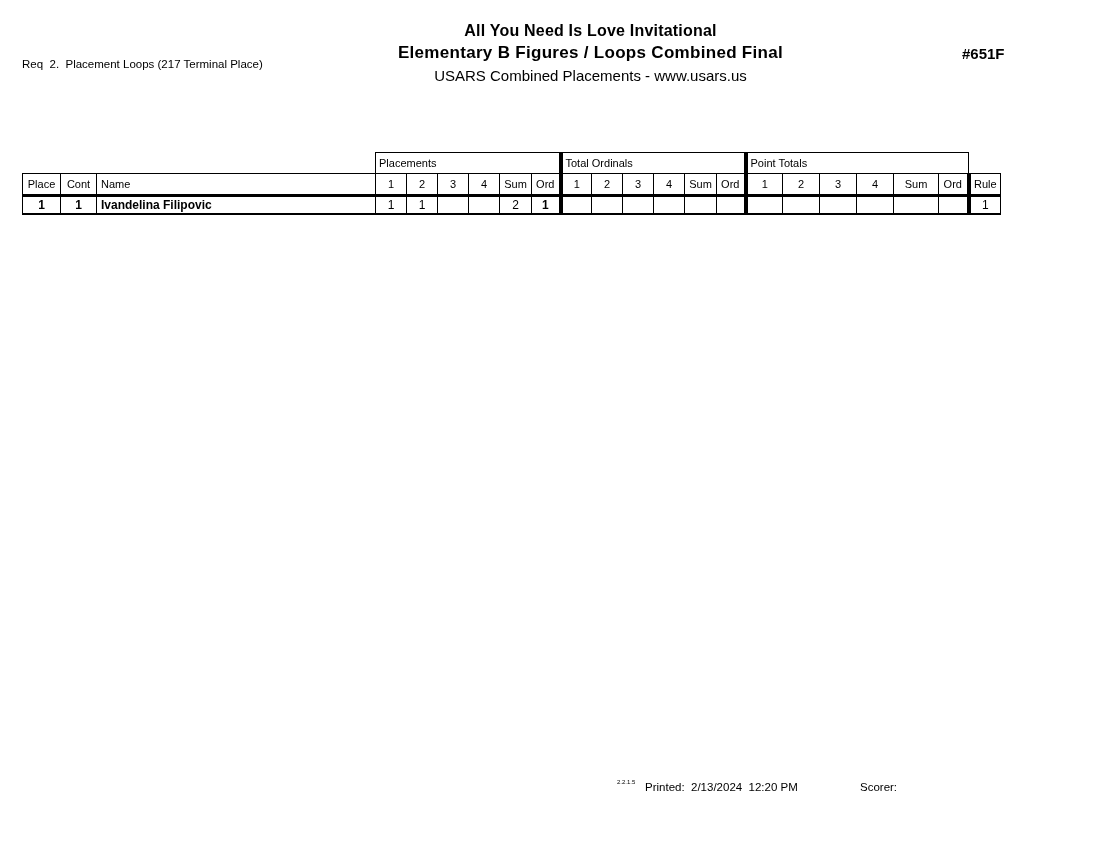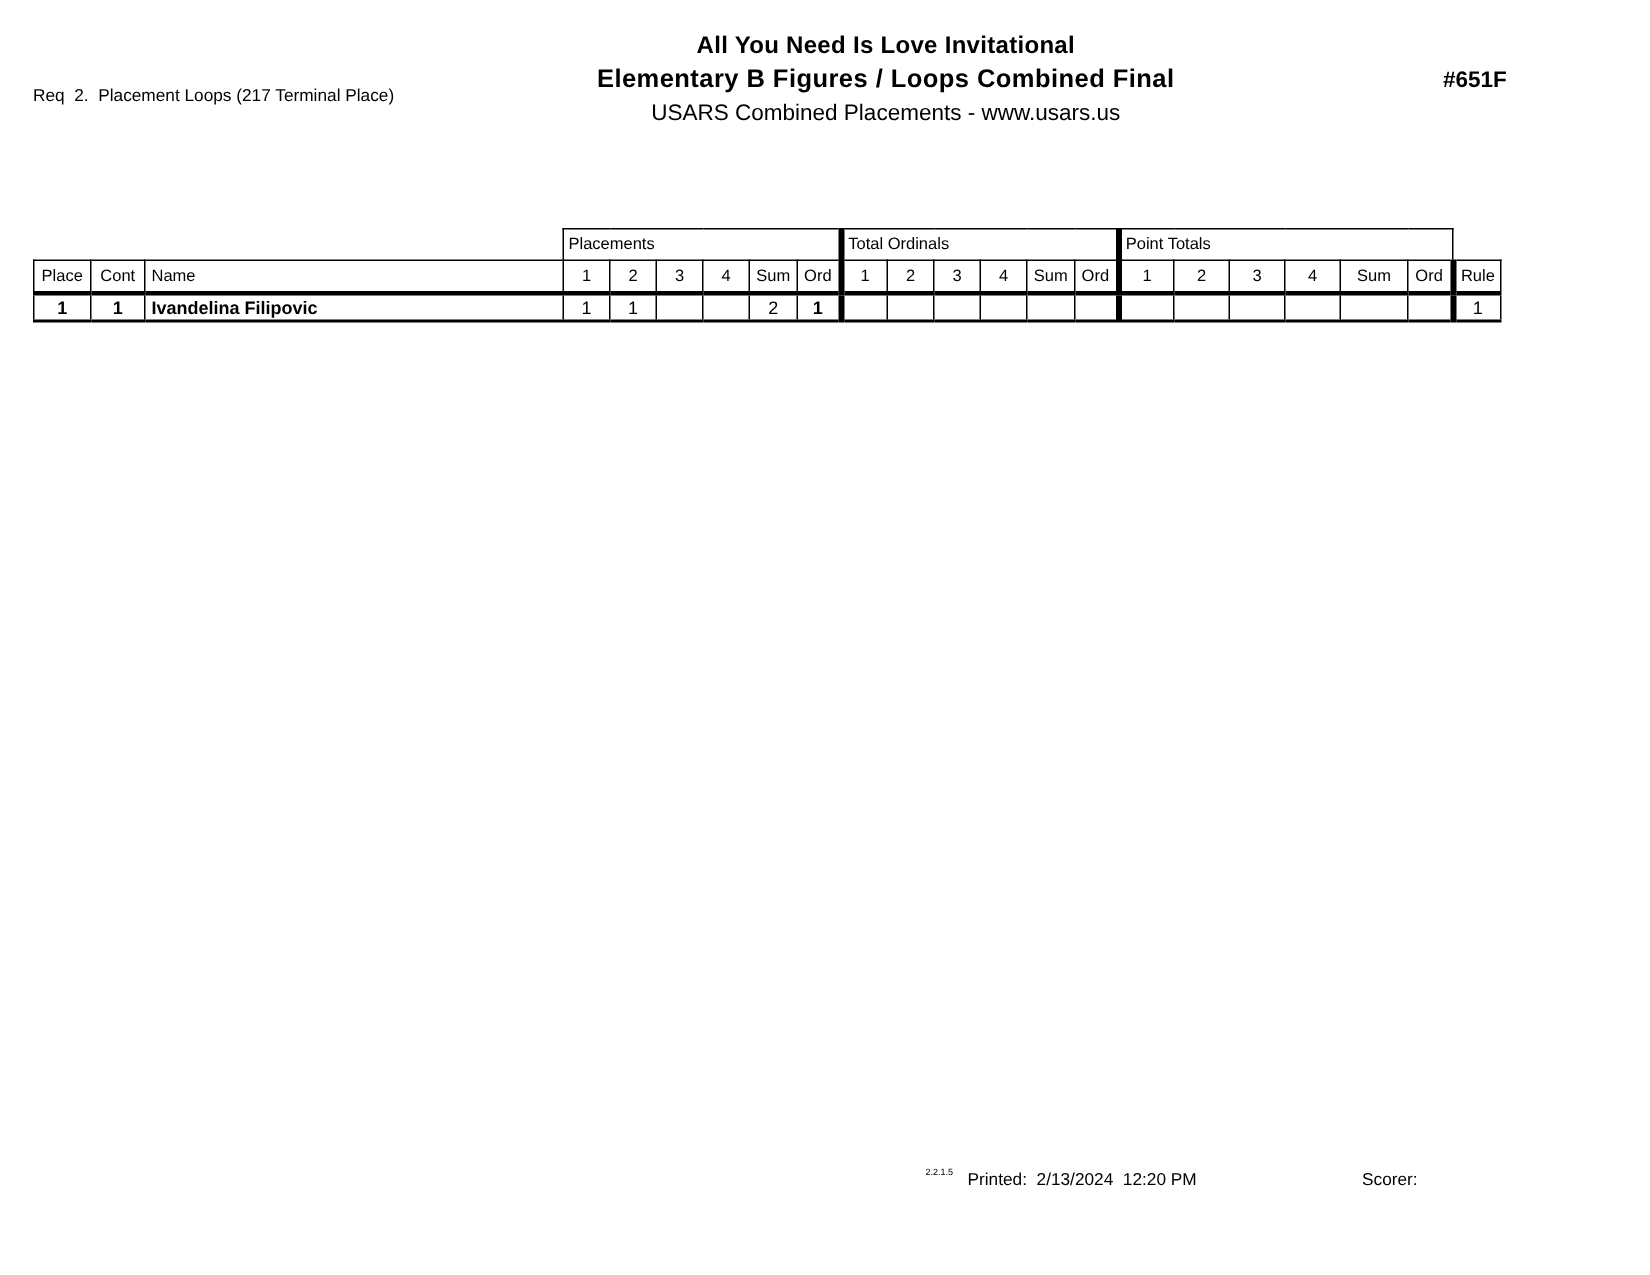--- a/index.html
+++ b/index.html
@@ -33,21 +33,21 @@
   tr.group-row td {height:20px;}
   tr.group-row td.nob {border:none; border-bottom:none;}
   tr.group-row td.group {text-align:left; padding-left:3px;}
   tr.header-row td {height:20px; border-bottom:3px solid #000;}
   tr.data-row td {height:16px; font-size:12px; border-bottom:2px solid #000;}
   .thickL {border-left:4px solid #000 !important;}
   .b {font-weight:bold;}
   .left {text-align:left !important; padding-left:4px !important;}
   .footer-version {position:absolute; left:617px; top:779px; font-size:6px;}
   .footer-printed {position:absolute; left:645px; top:781px; font-size:11.5px; white-space:pre;}
-  .footer-scorer {position:absolute; left:908px; top:781px; font-size:11.5px;}
+  .footer-scorer {position:absolute; left:860px; top:781px; font-size:11.5px;}
 </style>
 </head>
 <body>
 
 <div class="req-block">
   <div>Req  2.  Placement Loops (217 Terminal Place)</div>
 </div>
 
 <div class="titles">
   <div class="title-main">All You Need Is Love Invitational</div>

